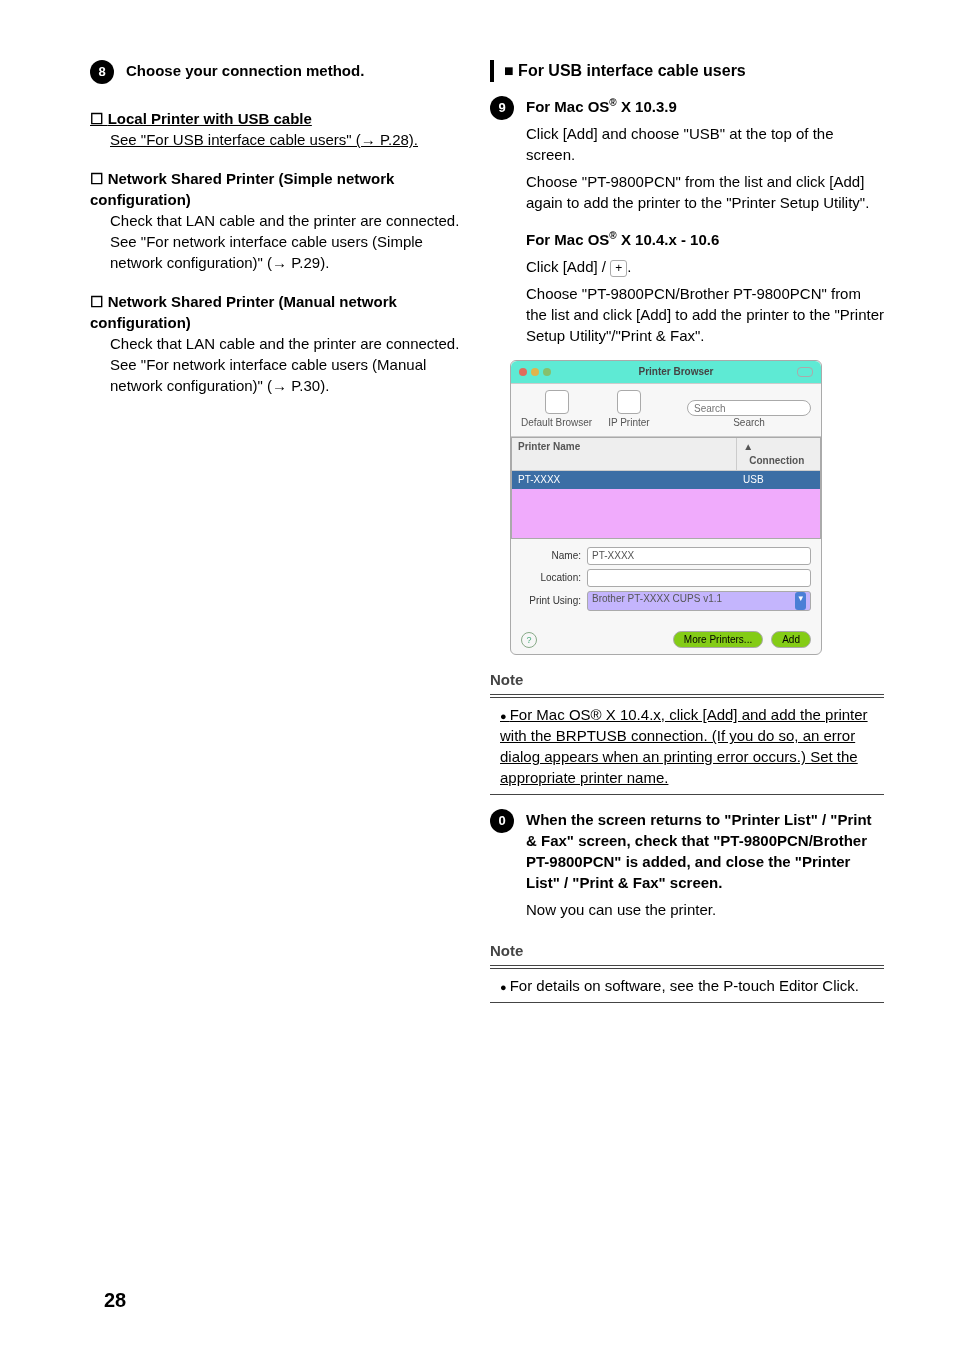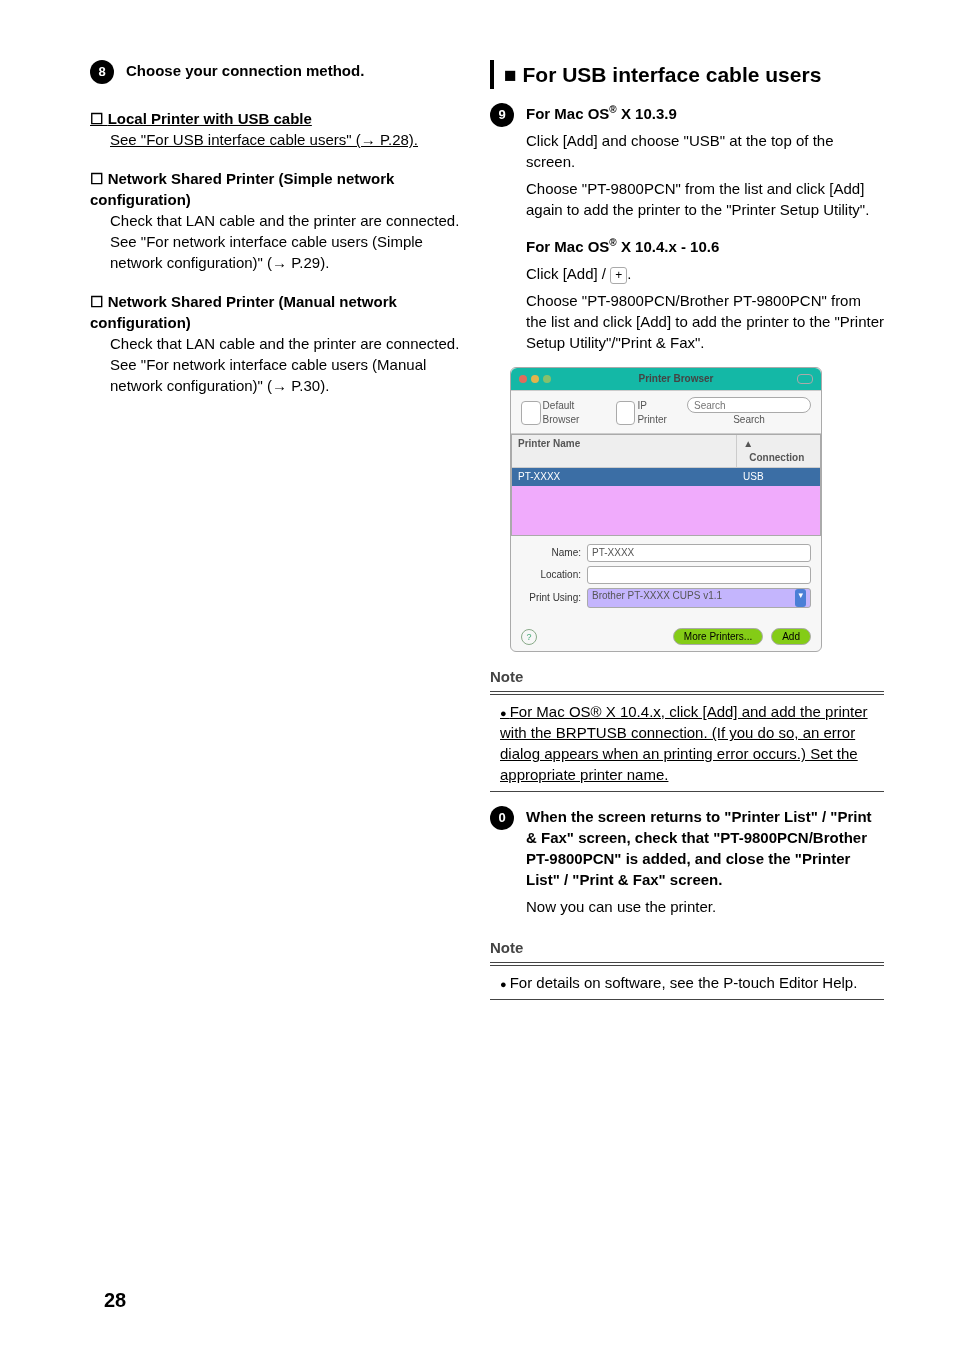--- a/index.html
+++ b/index.html
@@ -46,21 +46,21 @@
     gap: 6px;
   }
   .bold { font-weight: bold; }
   .indent { margin-left: 20px; }
   .chk::before {
     content: "☐ ";
     font-weight: bold;
   }
   .sect-head {
     font-weight: bold;
-    font-size: 21px;
+    font-size: 16px;
     margin-bottom: 14px;
   }
   .sect-bar {
     border-left: 4px solid #000;
     padding-left: 10px;
     margin-bottom: 14px;
   }
   .sect-mark::before {
     content: "■ ";
     font-weight: bold;
@@ -101,27 +101,27 @@
     width: 310px;
     border: 1px solid #aaa;
     border-radius: 6px;
     margin: 8px 0 8px 20px;
     font-size: 10px;
     color: #555;
     background: #f7f7f7;
   }
   .mac-tb {
     display:flex; align-items:center; padding:4px 8px; border-bottom:1px solid #ccc;
-    background:#14b8a6; border-radius:6px 6px 0 0;
+    background:#5eead4; border-radius:6px 6px 0 0;
   }
   .mac-dot { width:8px;height:8px;border-radius:50%;margin-right:4px;}
   .d-r{background:#e06c5c;} .d-y{background:#e0b44c;} .d-g{background:#86c06c;}
   .mac-title{flex:1;text-align:center;font-weight:bold;color:#444;}
   .mac-toolbar{display:flex;align-items:flex-end;padding:6px 10px;border-bottom:1px solid #ccc;gap:16px;}
-  .mac-tool{display:flex;align-items:center;gap:2px;}
+  .mac-tool{display:flex;flex-direction:column;align-items:center;gap:2px;}
   .mac-tool .ic{width:22px;height:22px;border:1px solid #aaa;border-radius:4px;background:#fff;}
   .mac-search{margin-left:auto;display:flex;flex-direction:column;align-items:center;}
   .mac-search input{width:110px;height:14px;border:1px solid #aaa;border-radius:8px;font-size:10px;padding:0 6px;}
   .mac-list{border:1px solid #aaa;background:#f0abfc;height:100px;}
   .mac-list-hd{display:flex;background:#eee;border-bottom:1px solid #ccc;font-weight:bold;}
   .mac-list-hd span{padding:2px 6px;}
   .mac-list-hd .c1{flex:3;border-right:1px solid #ccc;}
   .mac-list-hd .c2{flex:1;}
   .mac-list-row{display:flex;background:#3b6ea5;color:#fff;}
   .mac-list-row span{padding:2px 6px;}
@@ -269,19 +269,19 @@
       <span class="step-num">0</span>
       <div style="flex:1">
         <div class="bold">When the screen returns to "Printer List" / "Print &amp; Fax" screen, check that "PT-9800PCN/Brother PT-9800PCN" is added, and close the "Printer List" / "Print &amp; Fax" screen.</div>
         <div class="para">Now you can use the printer.</div>
       </div>
     </div>
 
     <div class="note-box">
       <div class="note-title">Note</div>
       <div class="note-rule"></div>
-      <div class="bullet-dot indent" style="margin-left:10px;">For details on software, see the P-touch Editor Help.</div>
+      <div class="bullet-dot indent" style="margin-left:10px;">For details on software, see the P-touch Editor Click.</div>
       <div class="note-foot"></div>
     </div>
   </div>
 </div>
 
 <div class="page-num">28</div>
 
 </body></html>

